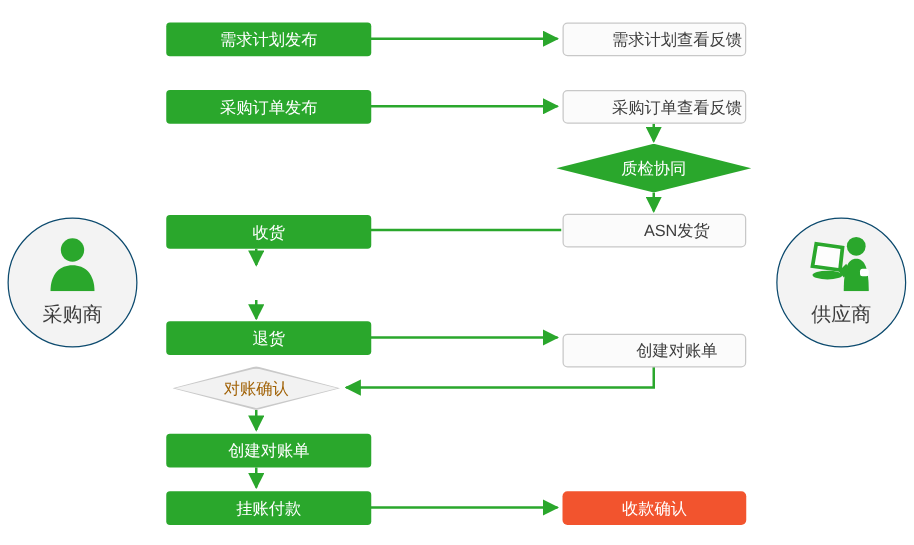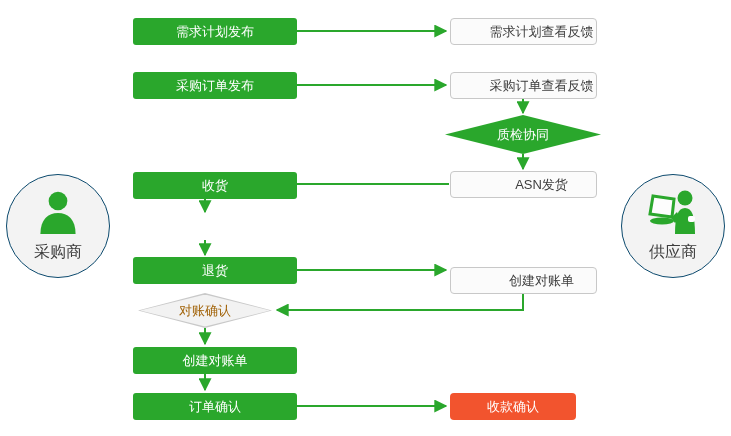--- a/index.html
+++ b/index.html
@@ -38,21 +38,21 @@
     color: #3d3d3d;
     border-radius: 4px;
     width: 147px;
     height: 27px;
     padding-left: 36px;
   }
   .box-red {
     background: var(--red);
     color: #ffffff;
     border-radius: 4px;
-    width: 126px;
+    width: 147px;
     height: 27px;
   }
   .diamond-green {
     background: var(--green);
     color: #ffffff;
     clip-path: polygon(50% 0, 100% 50%, 50% 100%, 0 50%);
   }
   .diamond-gray-outer {
     position: absolute;
     background: #c9c9c9;
@@ -147,21 +147,21 @@
   <div class="node box-green" style="left:133px; top:172px;">
     <span>收货</span>
   </div>
   <div class="node box-green" style="left:133px; top:257px;">
     <span>退货</span>
   </div>
   <div class="node box-green" style="left:133px; top:347px;">
     <span>创建对账单</span>
   </div>
   <div class="node box-green" style="left:133px; top:393px;">
-    <span>订单确认</span>
+    <span>挂账付款</span>
   </div>
 
   <div style="position:absolute; left:138px; top:293px; width:134px; height:35px;">
     <div class="diamond-gray-outer" style="left:0; top:0; width:134px; height:35px;"></div>
     <div class="diamond-gray-inner"></div>
     <div class="diamond-label">对账确认</div>
   </div>
 
   <div class="node box-white" style="left:450px; top:18px;">
     <span>需求计划查看反馈</span>

